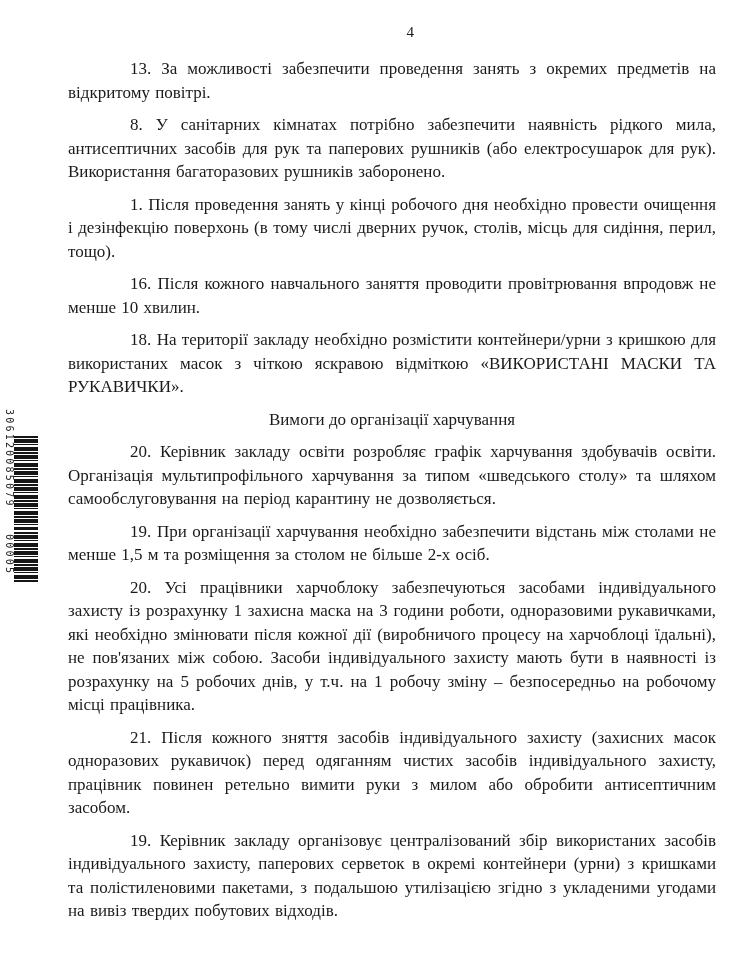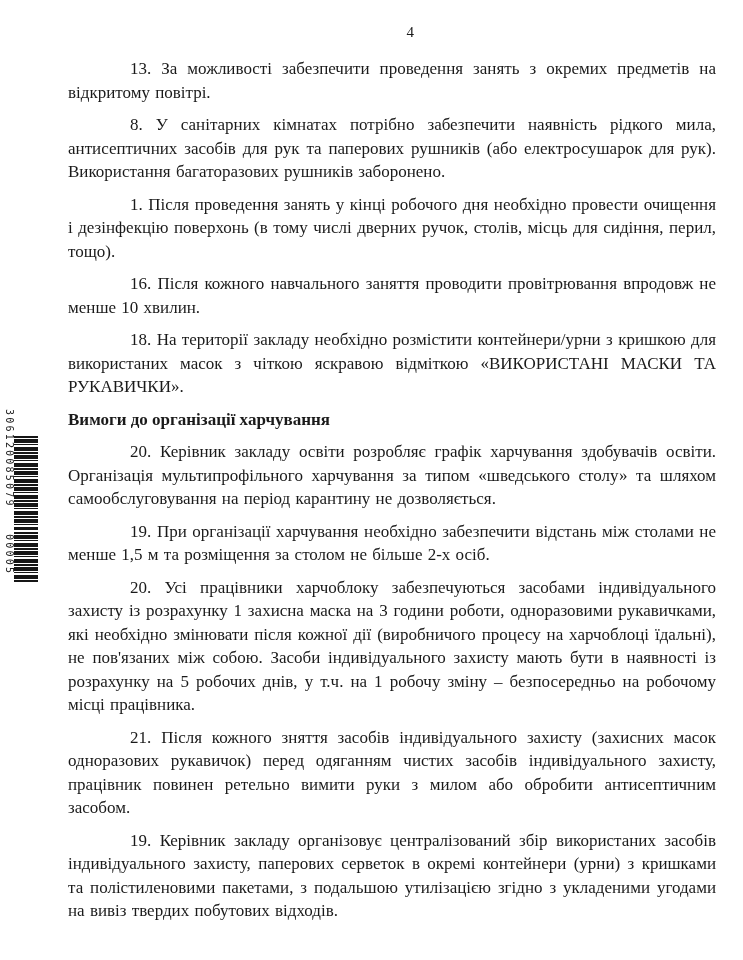--- a/index.html
+++ b/index.html
@@ -40,22 +40,22 @@
     line-height: 23.5px;
     text-align: justify;
     text-indent: 62px;
     word-spacing: 1px;
   }
   .section-heading {
     margin: 0;
     padding-top: 9px;
     font-size: 17px;
     line-height: 23.5px;
-    font-weight: bold;
-    text-align: left;
+    font-weight: normal;
+    text-align: center;
     text-indent: 0;
   }
   
   .barcode {
     position: absolute;
     left: 0;
     top: 405px;
     width: 42px;
     height: 185px;
   }

